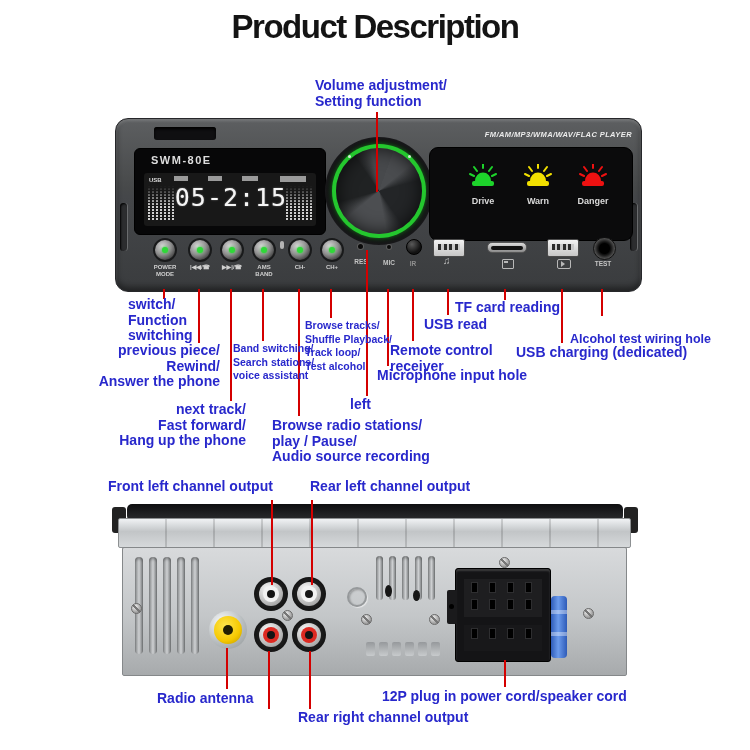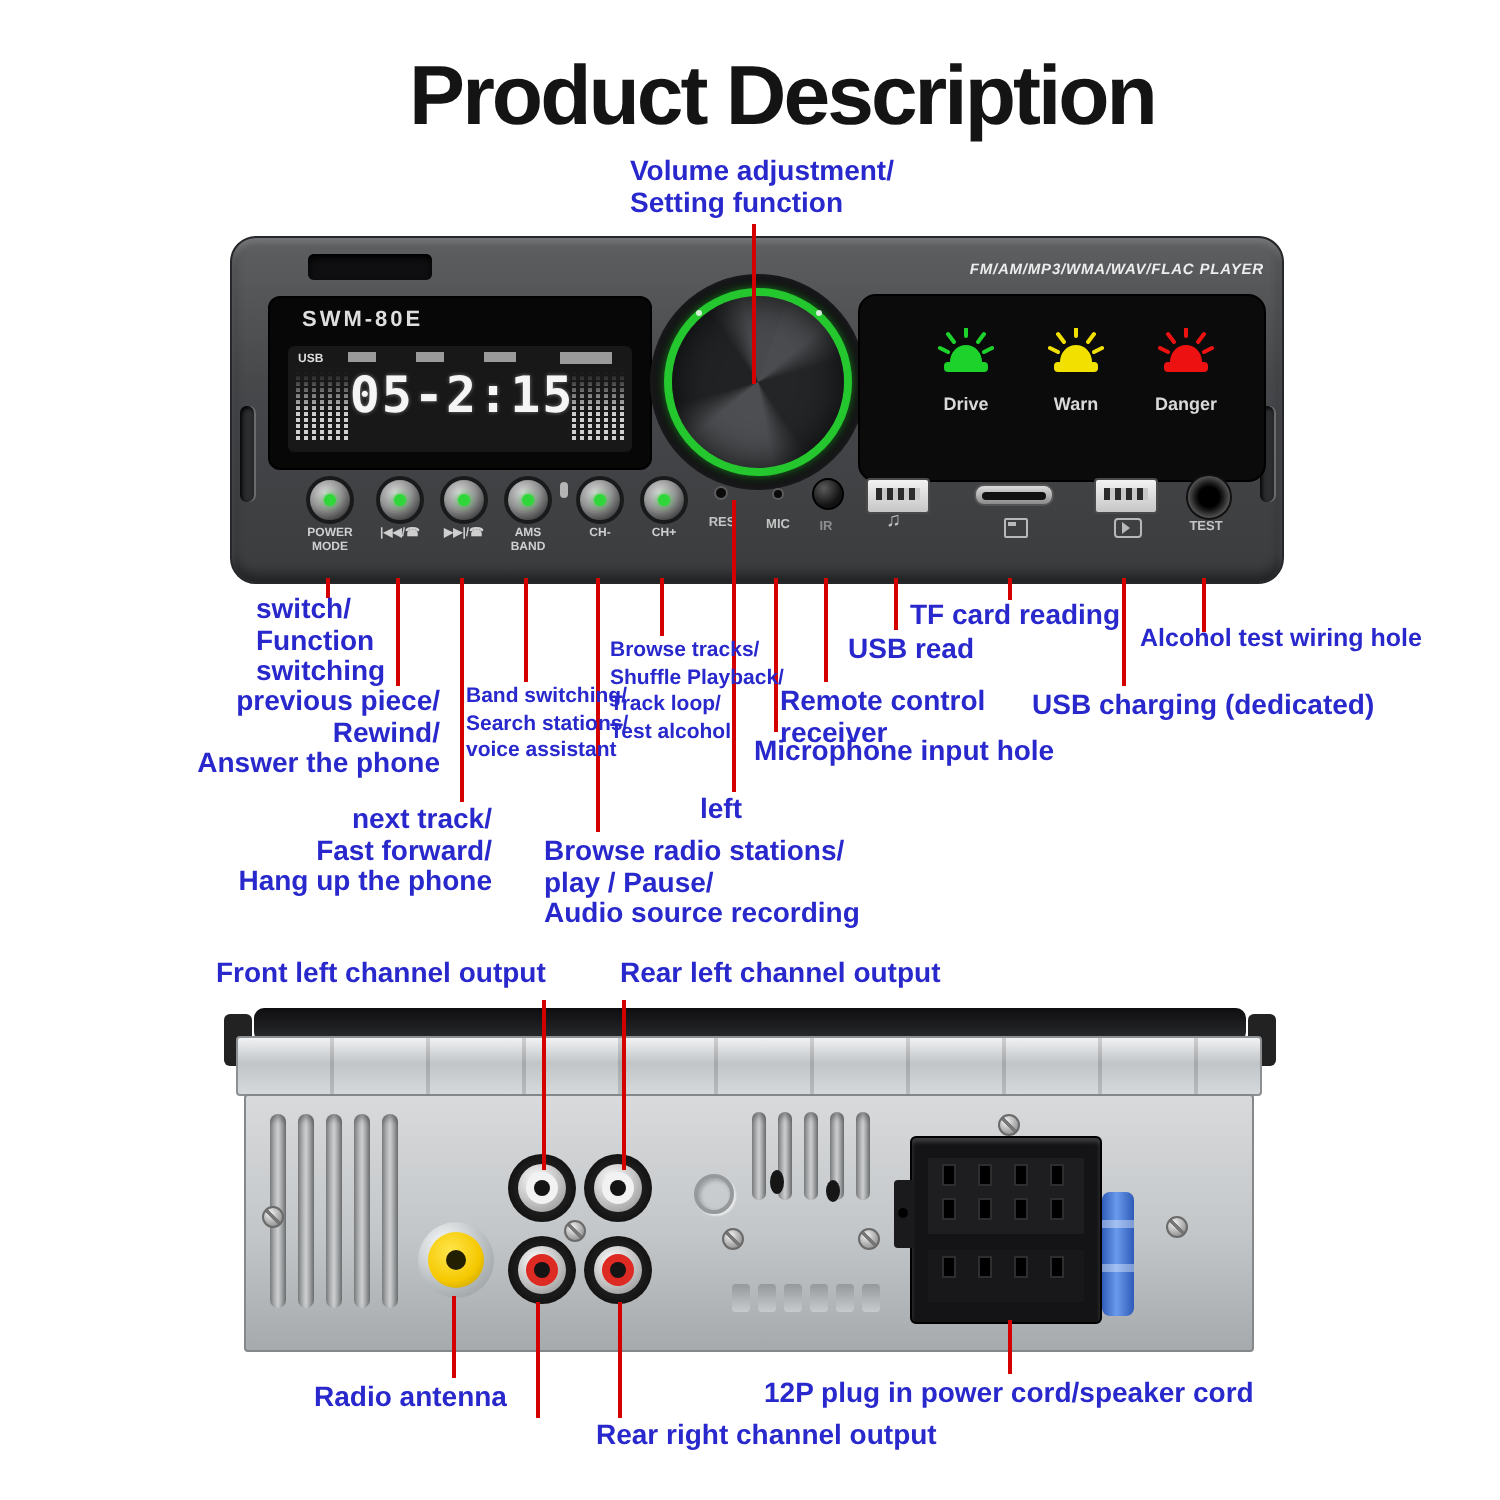--- a/index.html
+++ b/index.html
@@ -1,19 +1,19 @@
 <!DOCTYPE html>
 <html><head>
 <meta charset="utf-8">
 <style>
   html,body{margin:0;padding:0;background:#fff;}
   .stage{position:relative;width:750px;height:750px;background:#ffffff;overflow:hidden;
          font-family:"Liberation Sans",sans-serif;}
-  .title{position:absolute;top:8px;left:50%;transform:translateX(-50%);margin:16px;
-         font-size:42px;font-weight:800;color:#141414;letter-spacing:-1.5px;white-space:nowrap;}
+  .title{position:absolute;top:8px;left:50%;transform:translateX(-50%);margin:0;
+         font-size:33px;font-weight:800;color:#141414;letter-spacing:-1.5px;white-space:nowrap;}
   
   .callout{position:absolute;color:#2828cc;font-weight:bold;font-size:14px;line-height:1.12;
            white-space:pre-line;z-index:41;}
   .callout.small{font-size:10.5px;line-height:1.3;}
   .callout.alcohol{font-size:12.5px;}
   .callout.right{text-align:right;}
   .vline{position:absolute;width:2px;background:#d40000;z-index:40;}
   
   .front{position:absolute;left:115px;top:118px;width:525px;height:172px;border-radius:13px;
          background:linear-gradient(180deg,#5d5f61,#47494a 40%,#45474a 45%,#3a3c3e);
@@ -31,21 +31,21 @@
          letter-spacing:1.5px;}
   .lcd{position:absolute;left:9px;top:24px;width:172px;height:53px;background:#181818;
        border-radius:3px;overflow:hidden;}
   .lcd-usb{position:absolute;left:5px;top:4px;font-size:6px;font-weight:bold;color:#dcdcdc;}
   .lcd-icons{position:absolute;left:0;top:3px;width:100%;height:7px;background-repeat:no-repeat;
       background-image:linear-gradient(#9a9a9a,#9a9a9a),linear-gradient(#9a9a9a,#9a9a9a),
                        linear-gradient(#9a9a9a,#9a9a9a),linear-gradient(#9a9a9a,#9a9a9a);
       background-size:14px 5px,14px 5px,16px 5px,26px 6px;
       background-position:30px 0,64px 0,98px 0,136px 0;}
   .lcd-digits{position:absolute;left:28px;right:26px;top:10px;text-align:center;
-      font-family:"DejaVu Sans Mono",monospace;font-weight:bold;font-size:25px;color:#f5f5f5;
+      font-family:"DejaVu Sans Mono",monospace;font-weight:normal;font-size:25px;color:#f5f5f5;
       letter-spacing:1px;text-shadow:0 0 2px rgba(255,255,255,.4);}
   .spectrum{position:absolute;top:13px;width:28px;height:35px;
       background-image:linear-gradient(180deg,#181818 0%,rgba(24,24,24,0) 60%),
         repeating-linear-gradient(0deg,#181818 0 1px,transparent 1px 3px),
         repeating-linear-gradient(90deg,#cfcfcf 0 2px,transparent 2px 4px);}
   .knob-bezel{position:absolute;left:209px;top:18px;width:108px;height:108px;border-radius:50%;
       background:radial-gradient(circle,#0a0a0a 58%,#18181a 70%,#0c0c0d);}
   .knob-ring{position:absolute;left:216px;top:25px;width:94px;height:94px;border-radius:50%;
       background:#24c72e;box-shadow:0 0 5px rgba(36,199,46,.6);}
   .knob-face{position:absolute;left:220px;top:29px;width:86px;height:86px;border-radius:50%;
@@ -363,21 +363,21 @@
   <div class="callout" style="left:272px;top:418px">Browse radio stations/
 play / Pause/
 Audio source recording</div>
   <div class="callout" style="left:350px;top:397px">left</div>
   <div class="callout" style="left:424px;top:317px">USB read</div>
   <div class="callout" style="left:455px;top:300px">TF card reading</div>
   <div class="callout" style="left:390px;top:343px">Remote control
 receiver</div>
   <div class="callout" style="left:377px;top:368px">Microphone input hole</div>
   <div class="callout" style="left:516px;top:345px">USB charging (dedicated)</div>
-  <div class="callout alcohol" style="left:570px;top:312px">Alcohol test wiring hole</div>
+  <div class="callout alcohol" style="left:570px;top:332px">Alcohol test wiring hole</div>
   <div class="callout" style="left:108px;top:479px">Front left channel output</div>
   <div class="callout" style="left:310px;top:479px">Rear left channel output</div>
   <div class="callout" style="left:157px;top:691px">Radio antenna</div>
   <div class="callout" style="left:298px;top:710px">Rear right channel output</div>
   <div class="callout" style="left:382px;top:689px">12P plug in power cord/speaker cord</div>
 
   <div class="vline" style="left:376px;top:112px;height:80px"></div>
   <div class="vline" style="left:163px;top:289px;height:10px"></div>
   <div class="vline" style="left:198px;top:289px;height:54px"></div>
   <div class="vline" style="left:230px;top:289px;height:112px"></div>

